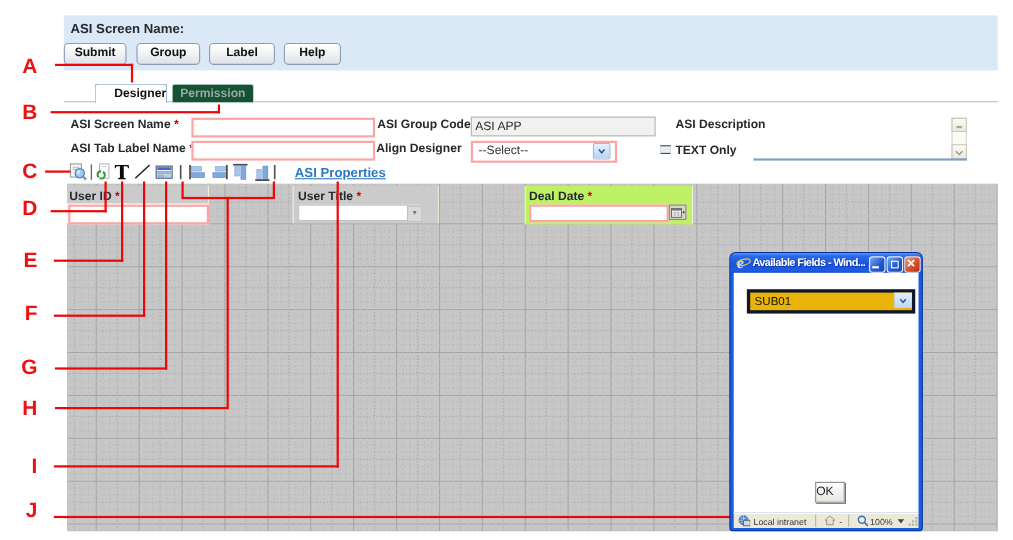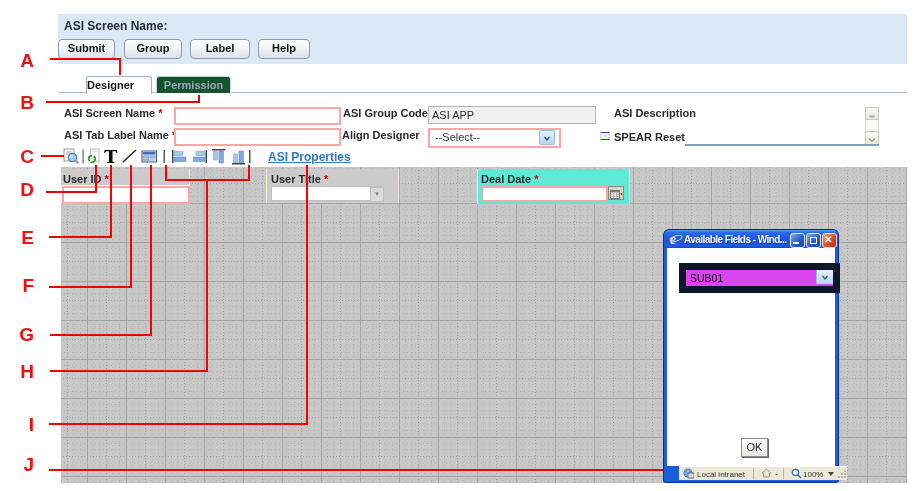--- a/index.html
+++ b/index.html
@@ -24,21 +24,21 @@
 <div class="abs lbl" style="left:64px;top:19px;font-size:12px;">ASI Screen Name:</div>
 <div class="btn" style="left:58px;top:39px;width:55px;">Submit</div>
 <div class="btn" style="left:124px;top:39px;width:56px;">Group</div>
 <div class="btn" style="left:190px;top:39px;width:58px;">Label</div>
 <div class="btn" style="left:258px;top:39px;width:50px;">Help</div>
 
 <div class="abs" style="left:58px;top:92px;width:849px;height:1px;background:#aac3dd;"></div>
 <div class="abs" style="left:156px;top:76px;width:73px;height:16px;background:#14532d;border:1px solid #c3d4e6;border-bottom:none;border-radius:3px 3px 0 0;
      font-size:11px;font-weight:bold;color:#9aa6b5;text-align:center;line-height:16px;">Permission</div>
 <div class="abs" style="left:86px;top:76px;width:64px;height:17px;background:#ffffff;border:1px solid #9ab4cf;border-bottom:none;border-radius:3px 3px 0 0;
-     font-size:11px;font-weight:bold;color:#111;text-align:left;line-height:16px;">Designer</div>
+     font-size:11px;font-weight:bold;color:#111;text-align:right;line-height:16px;">Designer</div>
 
 <div class="abs lbl" style="left:64px;top:107px;">ASI Screen Name <span class="req">*</span></div>
 <div class="inp" style="left:174px;top:107px;width:163px;height:14px;"></div>
 <div class="abs lbl" style="left:343px;top:107px;">ASI Group Code</div>
 <div class="abs" style="left:428px;top:106px;width:163px;height:16px;background:#f1f1ef;border:1px solid #b2b6ba;
      font-size:11px;color:#2a2a2a;line-height:16px;padding-left:3px;">ASI APP</div>
 <div class="abs lbl" style="left:614px;top:107px;">ASI Description</div>
 
 <div class="abs" style="left:865px;top:107px;width:12px;height:36px;background:#fbfaf6;border:1px solid #d8d5cd;"></div>
 <div class="abs" style="left:865px;top:107px;width:12px;height:11px;background:linear-gradient(#fbfaf5,#ebe8dd);border:1px solid #ccc8bb;"><svg width="12" height="11">
@@ -51,21 +51,21 @@
 
 <div class="abs lbl" style="left:64px;top:129px;">ASI Tab Label Name <span class="req">*</span></div>
 <div class="inp" style="left:174px;top:128px;width:163px;height:14px;"></div>
 <div class="abs lbl" style="left:342px;top:129px;">Align Designer</div>
 <div class="abs inp" style="left:428px;top:128px;width:124px;height:16px;font-size:11px;color:#333;line-height:15px;padding-left:5px;">--Select--</div>
 <div class="abs" style="left:539px;top:129.5px;width:14px;height:13.5px;background:linear-gradient(#e8f1fd,#b8d3f3);border:1px solid #9dbbdd;border-radius:2px;">
   <svg width="14" height="13">
       <path d="M4.5,5 L7,8 L9.5,5" stroke="#24538e" stroke-width="1.4" fill="none"></path>
     </svg></div>
 <div class="abs" style="left:600px;top:132px;width:8px;height:6px;background:#ececec;border-top:1.5px solid #1a5796;border-bottom:1.5px solid #1a5796;border-left:1px solid #dcdcdc;border-right:1px solid #dcdcdc;"></div>
-<div class="abs lbl" style="left:614px;top:131px;">SPEAR Reset</div>
+<div class="abs lbl" style="left:614px;top:131px;">TEXT Only</div>
 <div class="abs" style="left:685px;top:144px;width:194px;height:1.5px;background:#7e9fc4;"></div>
 
 <svg class="abs" style="left:60px;top:147px;" width="200" height="20" xmlns="http://www.w3.org/2000/svg">
 
   <g transform="translate(4,2)">
     <rect x="0" y="0" width="10" height="12" fill="#f7f7f7" stroke="#9a9a9a"></rect>
     <line x1="2" y1="3" x2="8" y2="3" stroke="#bbb"></line>
     <line x1="2" y1="5" x2="8" y2="5" stroke="#bbb"></line>
     <circle cx="8.5" cy="8.5" r="4.2" fill="#a8c8ec" stroke="#5585c0" stroke-width="1.2"></circle>
     <circle cx="7.3" cy="7.3" r="1.6" fill="#d8e8f8"></circle>
@@ -140,21 +140,21 @@
 <div class="abs" style="left:61px;top:169px;width:128px;height:34px;background:#cbcbcb;border-right:1.5px solid #f2ecda;">
   <div class="lbl abs" style="left:2px;top:4px;">User ID <span class="req">*</span></div>
   <div class="abs" style="left:0px;top:16px;width:128px;height:17.5px;background:#fff;"></div>
   <div class="inp" style="left:0.5px;top:17px;width:124px;height:14px;"></div>
 </div>
 <div class="abs" style="left:266px;top:169px;width:131px;height:34px;background:#cbcbcb;border-left:1px solid #f2ecda;border-right:1px solid #f2ecda;">
   <div class="lbl abs" style="left:4px;top:4px;">User Title <span class="req">*</span></div>
   <div class="abs" style="left:4px;top:17px;width:110px;height:13px;background:#fff;border:1px solid #c2c2c2;"></div>
   <div class="abs" style="left:103px;top:18px;width:12px;height:13px;background:#dadada;border:1px solid #c0c0c0;font-size:7px;color:#777;text-align:center;line-height:12px;">▾</div>
 </div>
-<div class="abs" style="left:477px;top:169px;width:151px;height:35px;background:#5eead4;border-left:1px solid #efefdf;border-right:1px solid #efefdf;">
+<div class="abs" style="left:477px;top:169px;width:151px;height:35px;background:#bef264;border-left:1px solid #efefdf;border-right:1px solid #efefdf;">
   <div class="lbl abs" style="left:3px;top:4px;">Deal Date <span class="req">*</span></div>
   <div class="inp" style="left:3px;top:17px;width:123px;height:12px;"></div>
   <div class="abs" style="left:130px;top:17px;width:14px;height:12px;background:#d8d4c8;border:1px solid #8b8b7a;">
     <svg width="14" height="12">
         <rect x="1.5" y="1.5" width="9" height="8" fill="#fff" stroke="#555" stroke-width="0.8"></rect>
     <rect x="1.5" y="1.5" width="9" height="2" fill="#777"></rect>
     <path d="M4.5,3.5 V9 M7.5,3.5 V9 M1.5,5.5 H10.5 M1.5,7.5 H10.5" stroke="#999" stroke-width="0.6"></path>
     <path d="M11.5,5 h2 M12.5,4 v2" stroke="#333" stroke-width="0.8"></path>
       </svg>
   </div>
@@ -211,34 +211,34 @@
     <div class="abs" style="left:2.5px;top:2.5px;width:5px;height:5px;border:1.5px solid #fff;"></div>
   </div>
   <div class="abs" style="left:158px;top:3px;width:13px;height:13px;border:1px solid #f0e0d8;border-radius:3px;background:linear-gradient(135deg,#f0a080,#d75030 55%,#b03010);">
     <svg width="11" height="11" style="position:absolute;left:0px;top:0px">
         <path d="M2.5,2.5 L8,8 M8,2.5 L2.5,8" stroke="#fff" stroke-width="1.6"></path>
       </svg>
   </div>
 
   <div class="abs" style="left:3px;top:18px;width:168px;height:218px;background:#fff;"></div>
 
-  <div class="abs" style="left:15px;top:33px;width:147px;height:16px;background:#d946ef;border:7px solid #0f172a;">
+  <div class="abs" style="left:15px;top:33px;width:147px;height:16px;background:#eab308;border:3px solid #0f172a;">
     <div style="font-size:10.5px;color:#111;padding:2px 0 0 4px;">SUB01</div>
     <div class="abs" style="right:0px;top:0px;width:16px;height:14px;background:linear-gradient(#e6f0fc,#bcd6f4);border-left:1px solid #9dbbdd;">
       <svg width="16" height="14">
           <path d="M5.5,6 L8,9 L10.5,6" stroke="#24538e" stroke-width="1.3" fill="none"></path>
         </svg>
     </div>
   </div>
 
 
   <div class="abs" style="left:77px;top:208px;width:25px;height:17px;background:linear-gradient(#fefefe,#e8e6e0);border:1px solid #8a8a8a;box-shadow:1px 1px 0 #666;
-       font-size:11px;color:#222;text-align:center;line-height:16px;">OK</div>
-
-  <div class="abs" style="left:15px;top:236px;width:168px;height:13px;background:#ece9d8;border-top:1px solid #fff;">
+       font-size:11px;color:#222;line-height:16px;">OK</div>
+
+  <div class="abs" style="left:3px;top:236px;width:168px;height:13px;background:#ece9d8;border-top:1px solid #fff;">
     <svg class="abs" style="left:4px;top:1px" width="11" height="11">
       <circle cx="5" cy="5" r="4.5" fill="#3a7ad0"></circle>
       <path d="M1,5 h8 M5,0.5 v9 M2,2.5 a5,5 0 0 0 6,0 M2,7.5 a5,5 0 0 1 6,0" stroke="#bcd8f0" stroke-width="0.8" fill="none"></path>
       <rect x="5" y="5" width="6" height="5" fill="#d8d8e8" stroke="#555" stroke-width="0.8"></rect>
     </svg>
     <div class="abs" style="left:18px;top:3px;font-size:8px;color:#333;">Local intranet</div>
     <div class="abs" style="left:74px;top:1px;width:1px;height:11px;background:#b8b5a5;"></div>
     <svg class="abs" style="left:82px;top:1px" width="11" height="11">
       <path d="M5.5,1 L10,5 L8.5,5 L8.5,9 L2.5,9 L2.5,5 L1,5 Z" fill="#e8e4d0" stroke="#8a8878" stroke-width="0.8"></path>
     </svg>

